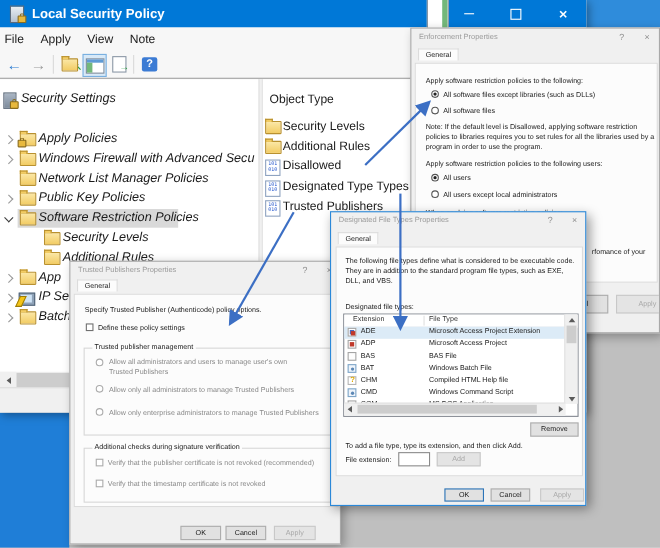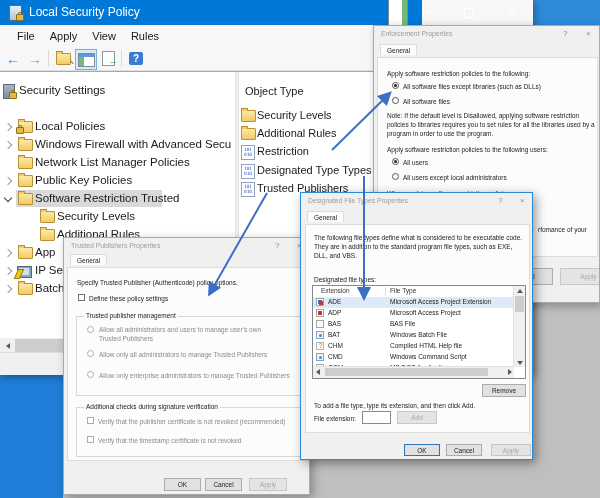--- a/index.html
+++ b/index.html
@@ -5,31 +5,31 @@
   html,body{margin:0;padding:0;font-family:"Liberation Sans",sans-serif;}
   .screen{position:relative;width:600px;height:498px;background:#bfbfbf;overflow:hidden;-webkit-font-smoothing:antialiased;}
   .abs{position:absolute;}
 
   
   .desk-blue-bl{left:0;top:375px;width:63px;height:123px;background:#1f7ed7;}
   .desk-blue-tr{left:533px;top:0;width:67px;height:25px;background:#2f8cdb;}
 
   
   .mmc{left:0;top:0;width:533px;height:375px;background:#f7f7f7;z-index:1;box-shadow:2px 2px 8px rgba(0,0,0,.35);}
-  .titlebar{left:0;top:0;width:422px;height:25px;background:#0078d7;color:#fff;}
+  .titlebar{left:0;top:0;width:533px;height:25px;background:#0078d7;color:#fff;font-weight:bold;}
   .tb-title{left:29px;top:5px;font-size:12px;}
   .tbicon{left:9px;top:5px;width:11px;height:14px;background:linear-gradient(#e9eef3,#b6c2cf);border:1px solid #5d6b7b;}
   .goldlock{width:6px;height:5px;background:#e8b93e;border:1px solid #8a6d1f;border-radius:1px;}
   .goldlock::before{content:"";position:absolute;left:1px;top:-3px;width:2px;height:2px;border:1px solid #8a6d1f;border-bottom:none;border-radius:2px 2px 0 0;}
   .wbtn{top:0;width:30px;height:25px;display:flex;align-items:center;justify-content:center;color:#fff;}
   .glyph-min{width:9px;height:1px;background:#fff;}
   .glyph-max{width:8px;height:8px;border:1px solid #fff;}
   .glyph-close{font-size:13px;line-height:13px;}
 
-  .menubar{left:0;top:25px;width:533px;height:21px;background:#f7f7f7;display:flex;align-items:center;padding-left:17px;gap:15px;box-sizing:border-box;}
+  .menubar{left:0;top:25px;width:533px;height:21px;background:#f7f7f7;display:flex;align-items:center;padding-left:4px;gap:15px;box-sizing:border-box;}
   .menuitem{font-size:11px;color:#1a1a1a;}
 
   .toolbar{left:0;top:46px;width:533px;height:25px;background:#f7f7f7;border-bottom:1px solid #e0e0e0;box-sizing:border-box;}
   .tsep{top:4px;width:1px;height:17px;background:#d9d9d9;}
   .tbtn{top:3px;width:20px;height:19px;display:flex;align-items:center;justify-content:center;}
   .arrow-glyph{font-size:14px;font-weight:bold;line-height:14px;}
   .ic-box{position:relative;}
   .ic-win{width:15px;height:12px;background:#fff;border:1px solid #7b8b9c;}
   .ic-win::before{content:"";position:absolute;left:0;top:0;right:0;height:3px;background:#5f9bd5;}
   .ic-win.leftpane::after{content:"";position:absolute;left:0;top:3px;width:5px;bottom:0;background:#74b87a;}
@@ -38,21 +38,21 @@
   .ic-doc{width:11px;height:13px;background:#fff;border:1px solid #8a97a5;}
   .grn-arrow{position:absolute;right:-4px;bottom:-1px;color:#2f9e44;font-size:9px;font-weight:bold;line-height:9px;}
   .ic-help{width:14px;height:13px;background:#3b7bd4;color:#fff;font-size:10px;font-weight:bold;text-align:center;line-height:13px;border-radius:2px;}
 
   
   .content{left:0;top:71px;width:533px;height:281px;border-top:1px solid #a8a8a8;box-sizing:border-box;}
   .treepane{left:0;top:0;width:235px;height:281px;background:#fff;overflow:hidden;}
   .paned{left:235px;top:0;width:4px;height:281px;background:#f0f0f0;border-left:1px solid #e2e2e2;border-right:1px solid #e2e2e2;box-sizing:border-box;}
   .rightpane{left:239px;top:0;width:294px;height:281px;background:#fff;overflow:hidden;}
   .trow{position:absolute;left:0;width:235px;height:18px;font-size:11.5px;color:#1a1a1a;}
-  .tlabel{position:absolute;top:2px;white-space:nowrap;z-index:2;}
+  .tlabel{position:absolute;top:2px;white-space:nowrap;z-index:2;font-style:italic;}
   .hl{position:absolute;left:16px;top:0px;width:146px;height:17px;background:#d9d9d9;z-index:0;}
   .chev{position:absolute;left:5px;top:6px;width:5px;height:5px;border-right:1.3px solid #9a9a9a;border-bottom:1.3px solid #9a9a9a;transform:rotate(-45deg);}
   .chev.open{border-color:#3c3c3c;transform:rotate(45deg);top:5px;}
   .fold{position:absolute;top:3px;width:13px;height:10px;background:linear-gradient(#fbe7a5,#f2cc64);border:1px solid #b9912f;border-radius:1px;z-index:1;}
   .fold::before{content:"";position:absolute;top:-3px;left:-1px;width:5px;height:2px;background:#f2cc64;border:1px solid #b9912f;border-bottom:none;}
   .fold .goldlock{position:absolute;left:-3px;bottom:-2px;}
   .rooti{position:absolute;top:2px;width:10px;height:13px;background:linear-gradient(#aab6c4,#7d8b9c);border:1px solid #5c6a7a;z-index:1;}
   .rooti .goldlock{position:absolute;right:-3px;bottom:-1px;}
   .compi{position:absolute;top:4px;width:13px;height:10px;background:#8fa3b8;border:1px solid #55677a;z-index:1;}
   .compi::before{content:"";position:absolute;inset:1px 2px 2px 1px;background:#cfe3f5;}
@@ -136,21 +136,21 @@
         </span>
       <span class="abs wbtn" style="left:497px;">
           <span class="glyph-close">×</span>
         </span>
     </div>
 
     <div class="abs menubar">
       <span class="menuitem">File</span>
       <span class="menuitem">Apply</span>
       <span class="menuitem">View</span>
-      <span class="menuitem">Rules</span>
+      <span class="menuitem">Note</span>
     </div>
 
     <div class="abs toolbar">
       <span class="abs tbtn" style="left:3px;">
           <span class="arrow-glyph" style="color:#2d7dd2;">←</span>
         </span>
       <span class="abs tbtn" style="left:25px;">
           <span class="arrow-glyph" style="color:#9a9a9a;">→</span>
         </span>
       <span class="abs tsep" style="left:48px;"></span>
@@ -184,41 +184,41 @@
           <span class="rooti" style="left:3px;">
               <span class="abs goldlock"></span>
             </span>
           <span class="tlabel" style="left:19px;">Security Settings</span>
         </div>
         <div class="trow" style="top:46px;">
           <span class="chev"></span>
           <span class="fold" style="left:18px;">
               <span class="goldlock"></span>
             </span>
-          <span class="tlabel" style="left:35px;">Local Policies</span>
+          <span class="tlabel" style="left:35px;">Apply Policies</span>
         </div>
         <div class="trow" style="top:64px;">
           <span class="chev"></span>
           <span class="fold" style="left:18px;"></span>
           <span class="tlabel" style="left:35px;">Windows Firewall with Advanced Secu</span>
         </div>
         <div class="trow" style="top:82px;">
           <span class="fold" style="left:18px;"></span>
           <span class="tlabel" style="left:35px;">Network List Manager Policies</span>
         </div>
         <div class="trow" style="top:100px;">
           <span class="chev"></span>
           <span class="fold" style="left:18px;"></span>
           <span class="tlabel" style="left:35px;">Public Key Policies</span>
         </div>
         <div class="trow" style="top:118px;">
           <span class="chev open"></span>
           <span class="hl"></span>
           <span class="fold" style="left:18px;"></span>
-          <span class="tlabel" style="left:35px;">Software Restriction Trusted</span>
+          <span class="tlabel" style="left:35px;">Software Restriction Policies</span>
         </div>
         <div class="trow" style="top:136px;">
           <span class="fold" style="left:40px;"></span>
           <span class="tlabel" style="left:57px;">Security Levels</span>
         </div>
         <div class="trow" style="top:154px;">
           <span class="fold" style="left:40px;"></span>
           <span class="tlabel" style="left:57px;">Additional Rules</span>
         </div>
         <div class="trow" style="top:172px;">
@@ -252,21 +252,21 @@
         <div class="orow" style="top:35px;">
           <span class="fold abs oicon"></span>
           <span class="olabel">Security Levels</span>
         </div>
         <div class="orow" style="top:53px;">
           <span class="fold abs oicon"></span>
           <span class="olabel">Additional Rules</span>
         </div>
         <div class="orow" style="top:71px;">
           <span class="binic" style="left:2px;"></span>
-          <span class="olabel">Restriction</span>
+          <span class="olabel">Disallowed</span>
         </div>
         <div class="orow" style="top:90px;">
           <span class="binic" style="left:2px;"></span>
           <span class="olabel">Designated Type Types</span>
         </div>
         <div class="orow" style="top:108px;">
           <span class="binic" style="left:2px;"></span>
           <span class="olabel">Trusted Publishers</span>
         </div>
       </div>

